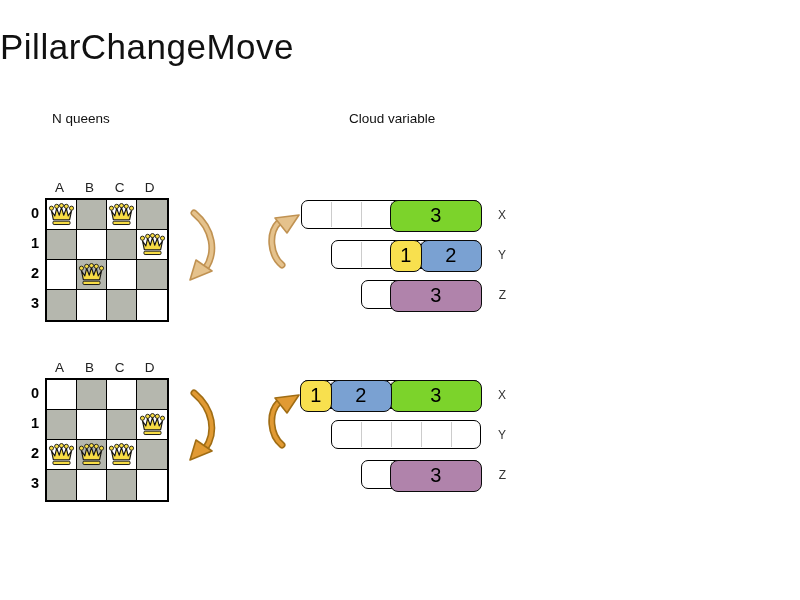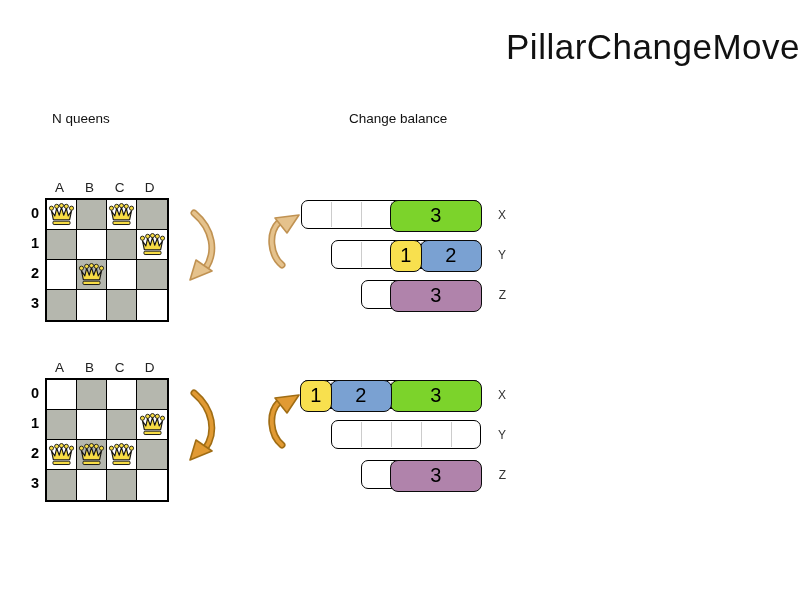--- a/index.html
+++ b/index.html
@@ -1,21 +1,21 @@
 <!DOCTYPE html>
 <html><head>
 <meta charset="utf-8">
 <style>
   * { margin:0; padding:0; box-sizing:border-box; }
   html,body { background:#fff; }
   body { width:800px; height:600px; position:relative; overflow:hidden;
          font-family:"Liberation Sans", sans-serif; color:#111; }
   .page { position:absolute; left:0; top:0; width:800px; height:600px; }
 
-  .title { position:absolute; top:27px; left:0; width:100%; text-align:right;
+  .title { position:absolute; top:27px; left:0; width:100%; text-align:left;
            font-size:35px; font-weight:400; letter-spacing:0.5px; }
   .subtitle { position:absolute; top:70px; left:0; width:100%; text-align:center;
               font-size:12.5px; }
 
   .section-label { position:absolute; top:111px; font-size:13.5px; }
 
   
   .board-wrap { position:absolute; left:27px; width:150px; height:145px; }
   .col-headers { position:absolute; left:18px; top:-1px; display:flex; }
   .col-headers span { width:30px; text-align:center; font-size:13.5px; color:#222;
@@ -46,21 +46,21 @@
   .arrow { position:absolute; }
 </style>
 </head>
 <body>
 
 <div class="page">
 
   <div class="title">PillarChangeMove</div>
 
   <div class="section-label" style="left:52px">N queens</div>
-  <div class="section-label" style="left:349px">Change balance</div>
+  <div class="section-label" style="left:349px">Cloud variable</div>
 
   <div class="board-wrap" style="top:181px">
       <div class="col-headers">
         <span>A</span>
         <span>B</span>
         <span>C</span>
         <span>D</span>
       </div>
       <div class="row-labels">
         <div>0</div>

